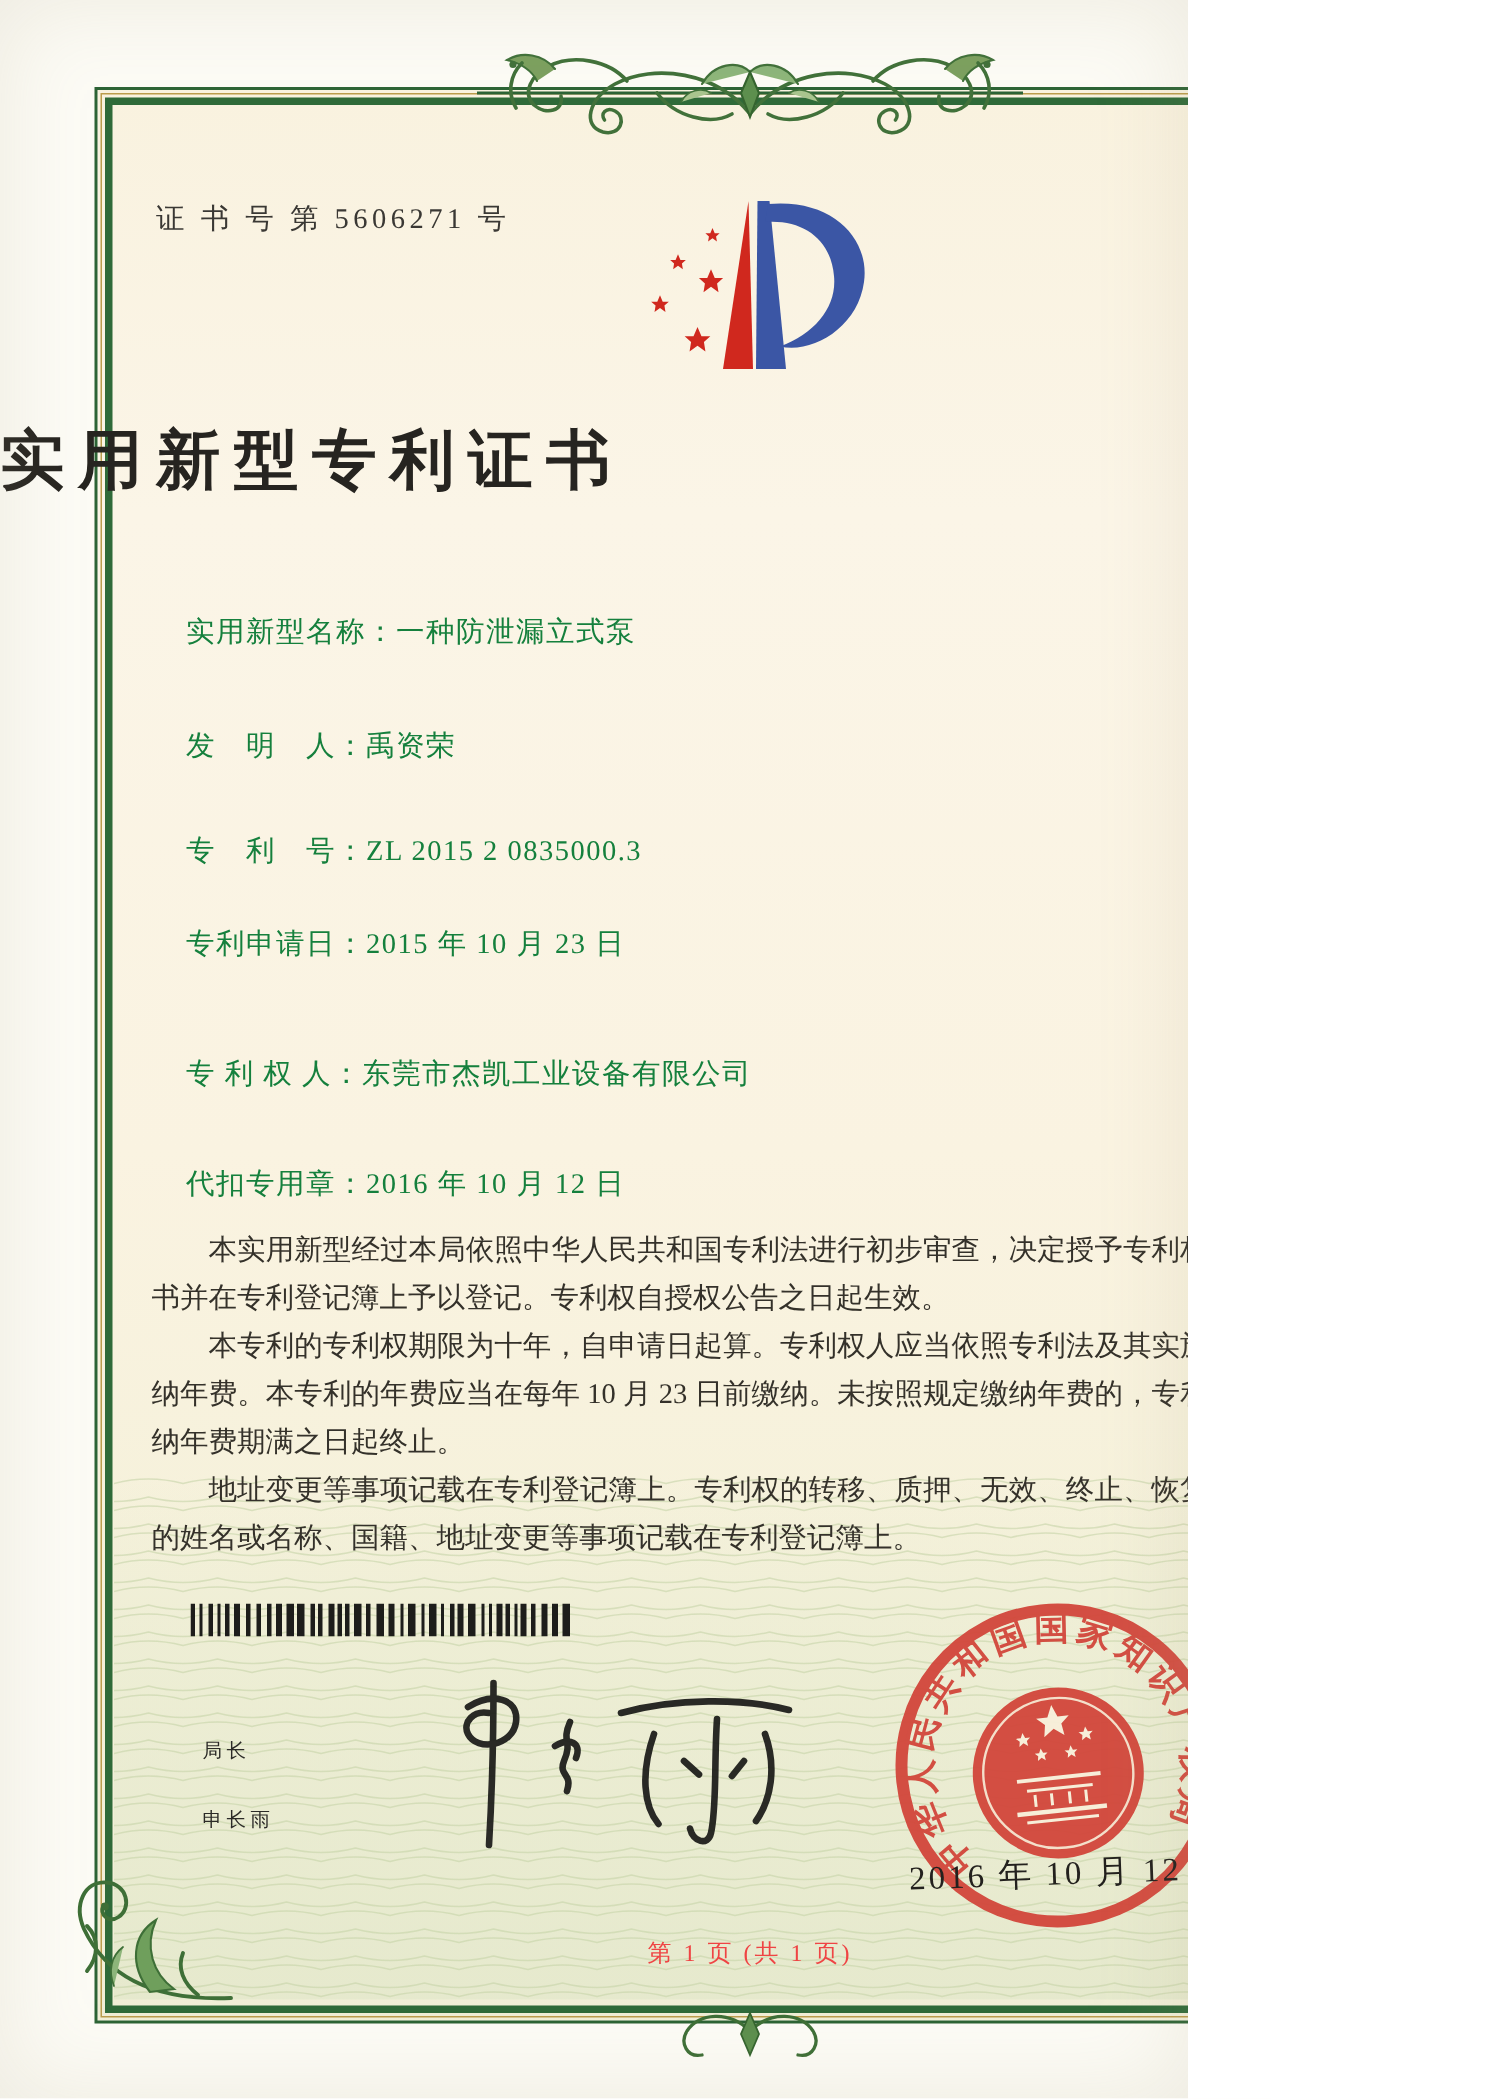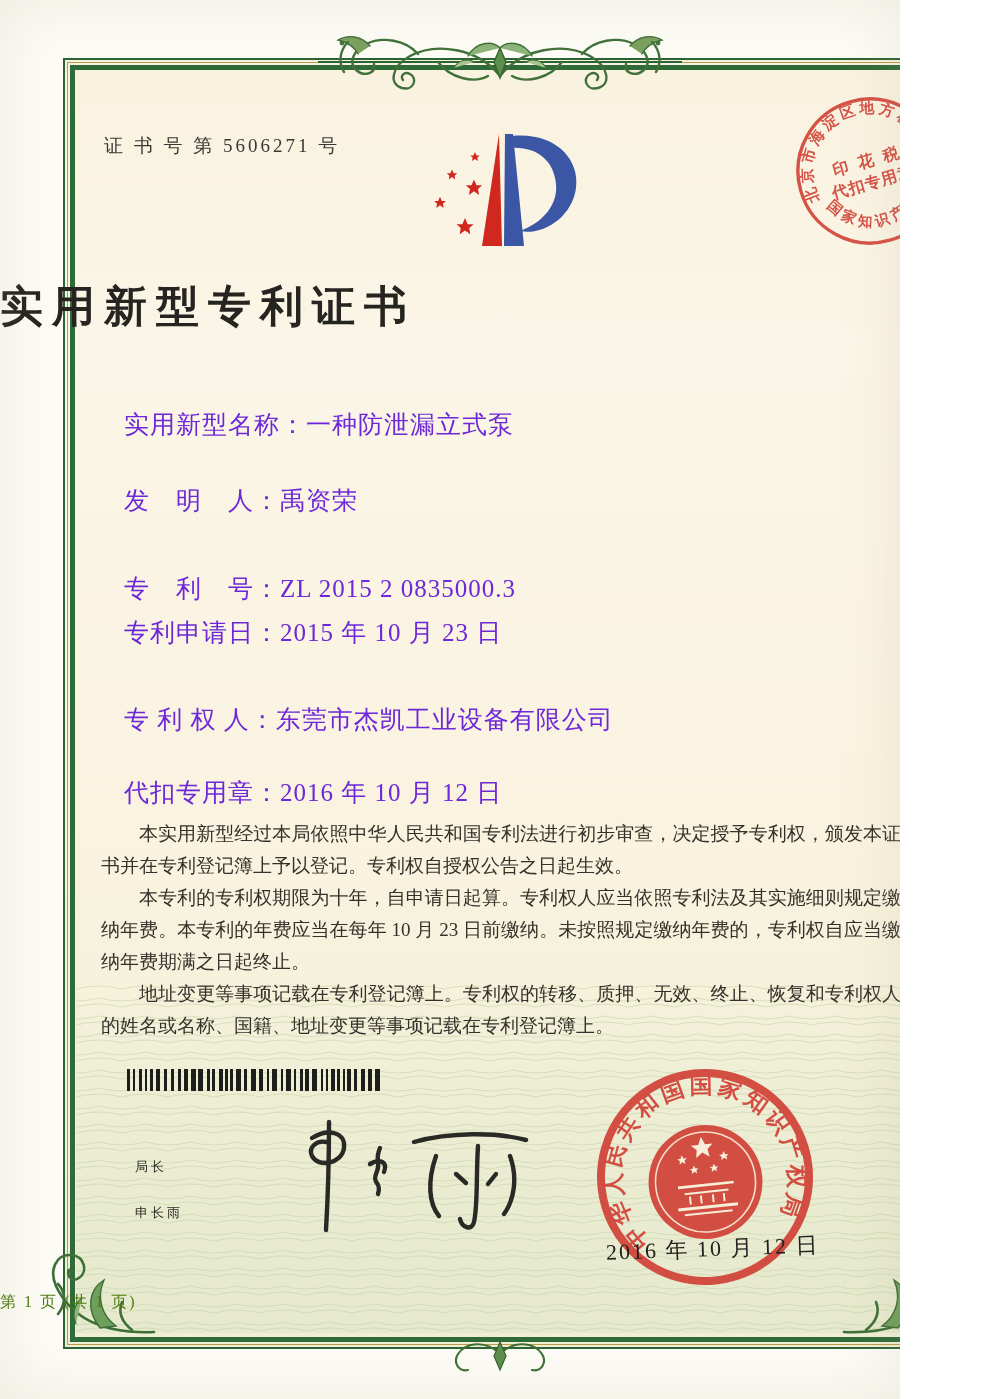--- a/index.html
+++ b/index.html
@@ -1,43 +1,43 @@
 <!DOCTYPE html>
 <html><head>
 <meta charset="utf-8">
 <style>
   html,body{margin:0;padding:0;background:#ffffff;}
-  .page{position:relative;width:900px;height:1399px;background:#fcfbf5;overflow:hidden;
+  .page{position:relative;width:792px;height:1399px;background:#fcfbf5;overflow:hidden;
         font-family:"Liberation Serif","DejaVu Serif",serif;color:#32302c;}
   .page::after{content:"";position:absolute;inset:0;box-shadow:inset 0 0 60px rgba(170,160,130,.18);pointer-events:none;}
   
   .frame{position:absolute;left:63px;top:58px;width:877px;height:1287px;border:2px solid #2c6335;
          background:linear-gradient(180deg,#f9f2df 0%,#fbf5e7 22%,#faf3e1 55%,#f5f1da 78%,#f1eed6 100%);}
   .frame .gold{position:absolute;inset:2px;border:1px solid #bb9c4c;}
   .frame .innergreen{position:absolute;inset:5px;border:5px solid #2f6a39;}
   
   .wavezone{position:absolute;left:76px;top:985px;width:852px;height:348px;
             background:linear-gradient(180deg,rgba(233,236,210,0) 0%,rgba(231,235,208,.55) 35%,rgba(227,232,203,.8) 100%);}
   .wavezone svg{position:absolute;left:0;top:0;}
   
   .certno{position:absolute;left:104px;top:133px;font-size:19px;letter-spacing:3px;color:#3a3834;}
   .title{position:absolute;left:0;top:278px;width:1000px;text-align:left;font-size:43px;font-weight:bold;
          letter-spacing:9px;color:#262420;}
-  .field{position:absolute;left:124px;font-size:25px;letter-spacing:1px;color:#6d28d9;white-space:nowrap;}
+  .field{position:absolute;left:124px;font-size:19px;letter-spacing:1px;color:#15803d;white-space:nowrap;}
   .field .lab{display:inline-block;}
   .body-text{position:absolute;left:101px;top:818px;width:800px;font-size:19px;line-height:32px;
              text-align:justify;color:#34312a;}
   .body-text p{margin:0;text-indent:2em;}
   .barcode{position:absolute;left:127px;top:1069px;width:258px;height:22px;white-space:nowrap;overflow:hidden;}
   .barcode i{display:inline-block;height:100%;background:#1d1d1b;vertical-align:top;}
   .officer{position:absolute;left:135px;top:1144px;font-family:"Liberation Sans","DejaVu Sans",sans-serif;
            font-size:13px;letter-spacing:3px;color:#2b2a27;line-height:46px;}
   .sig{position:absolute;left:286px;top:1112px;}
-  .footer{position:absolute;left:0;top:1292px;width:1000px;font-size:16px;
-          letter-spacing:2px;color:#4d7c0f;}
+  .footer{position:absolute;left:0;top:1292px;width:1000px;text-align:center;font-size:16px;
+          letter-spacing:2px;color:#ef4444;}
   .sealdate{position:absolute;left:606px;top:1234px;font-size:22px;letter-spacing:2px;color:#23211e;
             transform:rotate(-2deg);white-space:nowrap;}
   
   .mainseal{position:absolute;left:594px;top:1066px;width:222px;height:222px;transform:rotate(-6deg);opacity:.94;}
   .taxstamp{position:absolute;left:793px;top:94px;width:154px;height:154px;transform:rotate(-16deg);opacity:.92;}
   
   .orn-top{position:absolute;left:318px;top:26px;}
   .orn-bl{position:absolute;left:36px;top:1228px;}
   .orn-br{position:absolute;left:842px;top:1228px;transform:scaleX(-1);}
   .orn-bc{position:absolute;left:448px;top:1336px;}
@@ -127,21 +127,21 @@
   </svg>
 
   <div class="title">实用新型专利证书</div>
 
   <div class="field" style="top:408px">
     <span class="lab">实用新型名称：</span><span>一种防泄漏立式泵</span>
   </div>
   <div class="field" style="top:484px">
     <span class="lab">发　明　人：</span><span>禹资荣</span>
   </div>
-  <div class="field" style="top:572px">
+  <div class="field" style="top:554px">
     <span class="lab">专　利　号：</span><span>ZL 2015 2 0835000.3</span>
   </div>
   <div class="field" style="top:616px">
     <span class="lab">专利申请日：</span><span>2015 年 10 月 23 日</span>
   </div>
   <div class="field" style="top:703px">
     <span class="lab">专 利 权 人：</span><span>东莞市杰凯工业设备有限公司</span>
   </div>
   <div class="field" style="top:776px">
     <span class="lab">代扣专用章：</span><span>2016 年 10 月 12 日</span>

